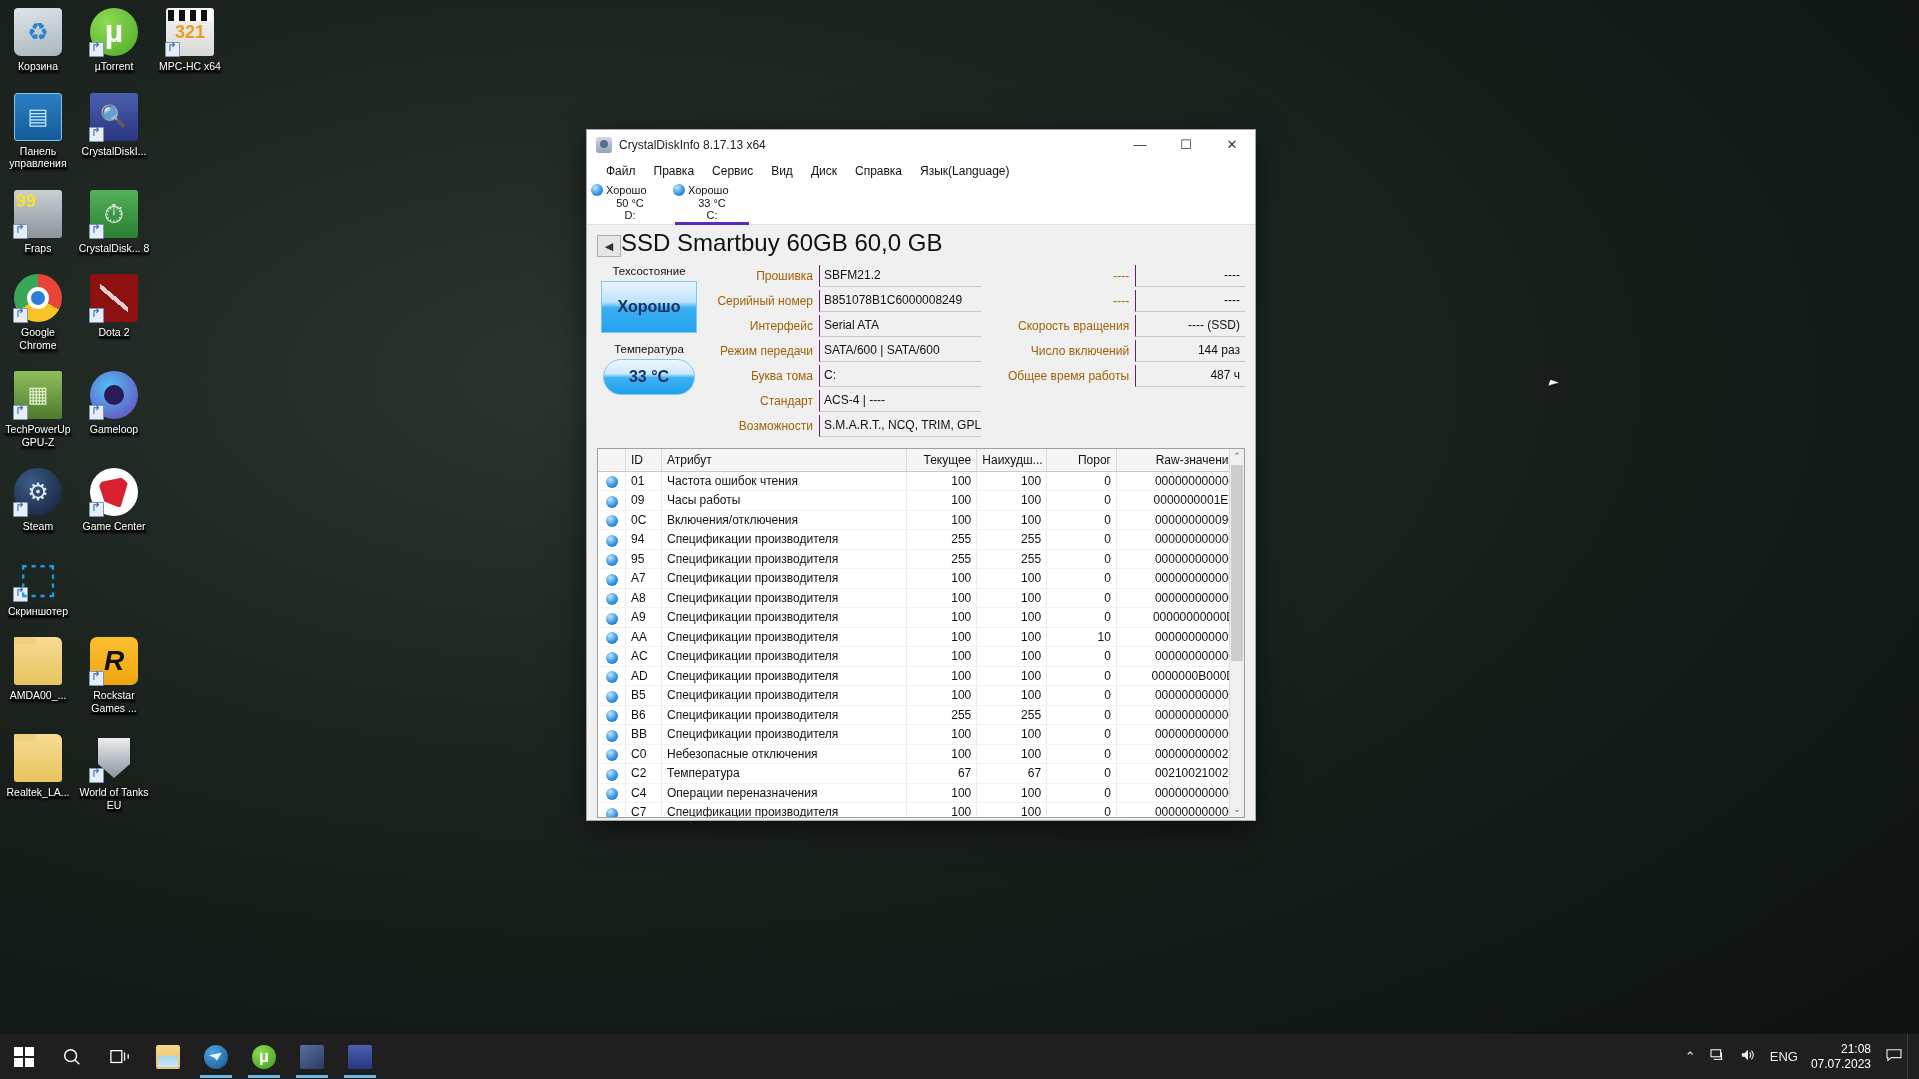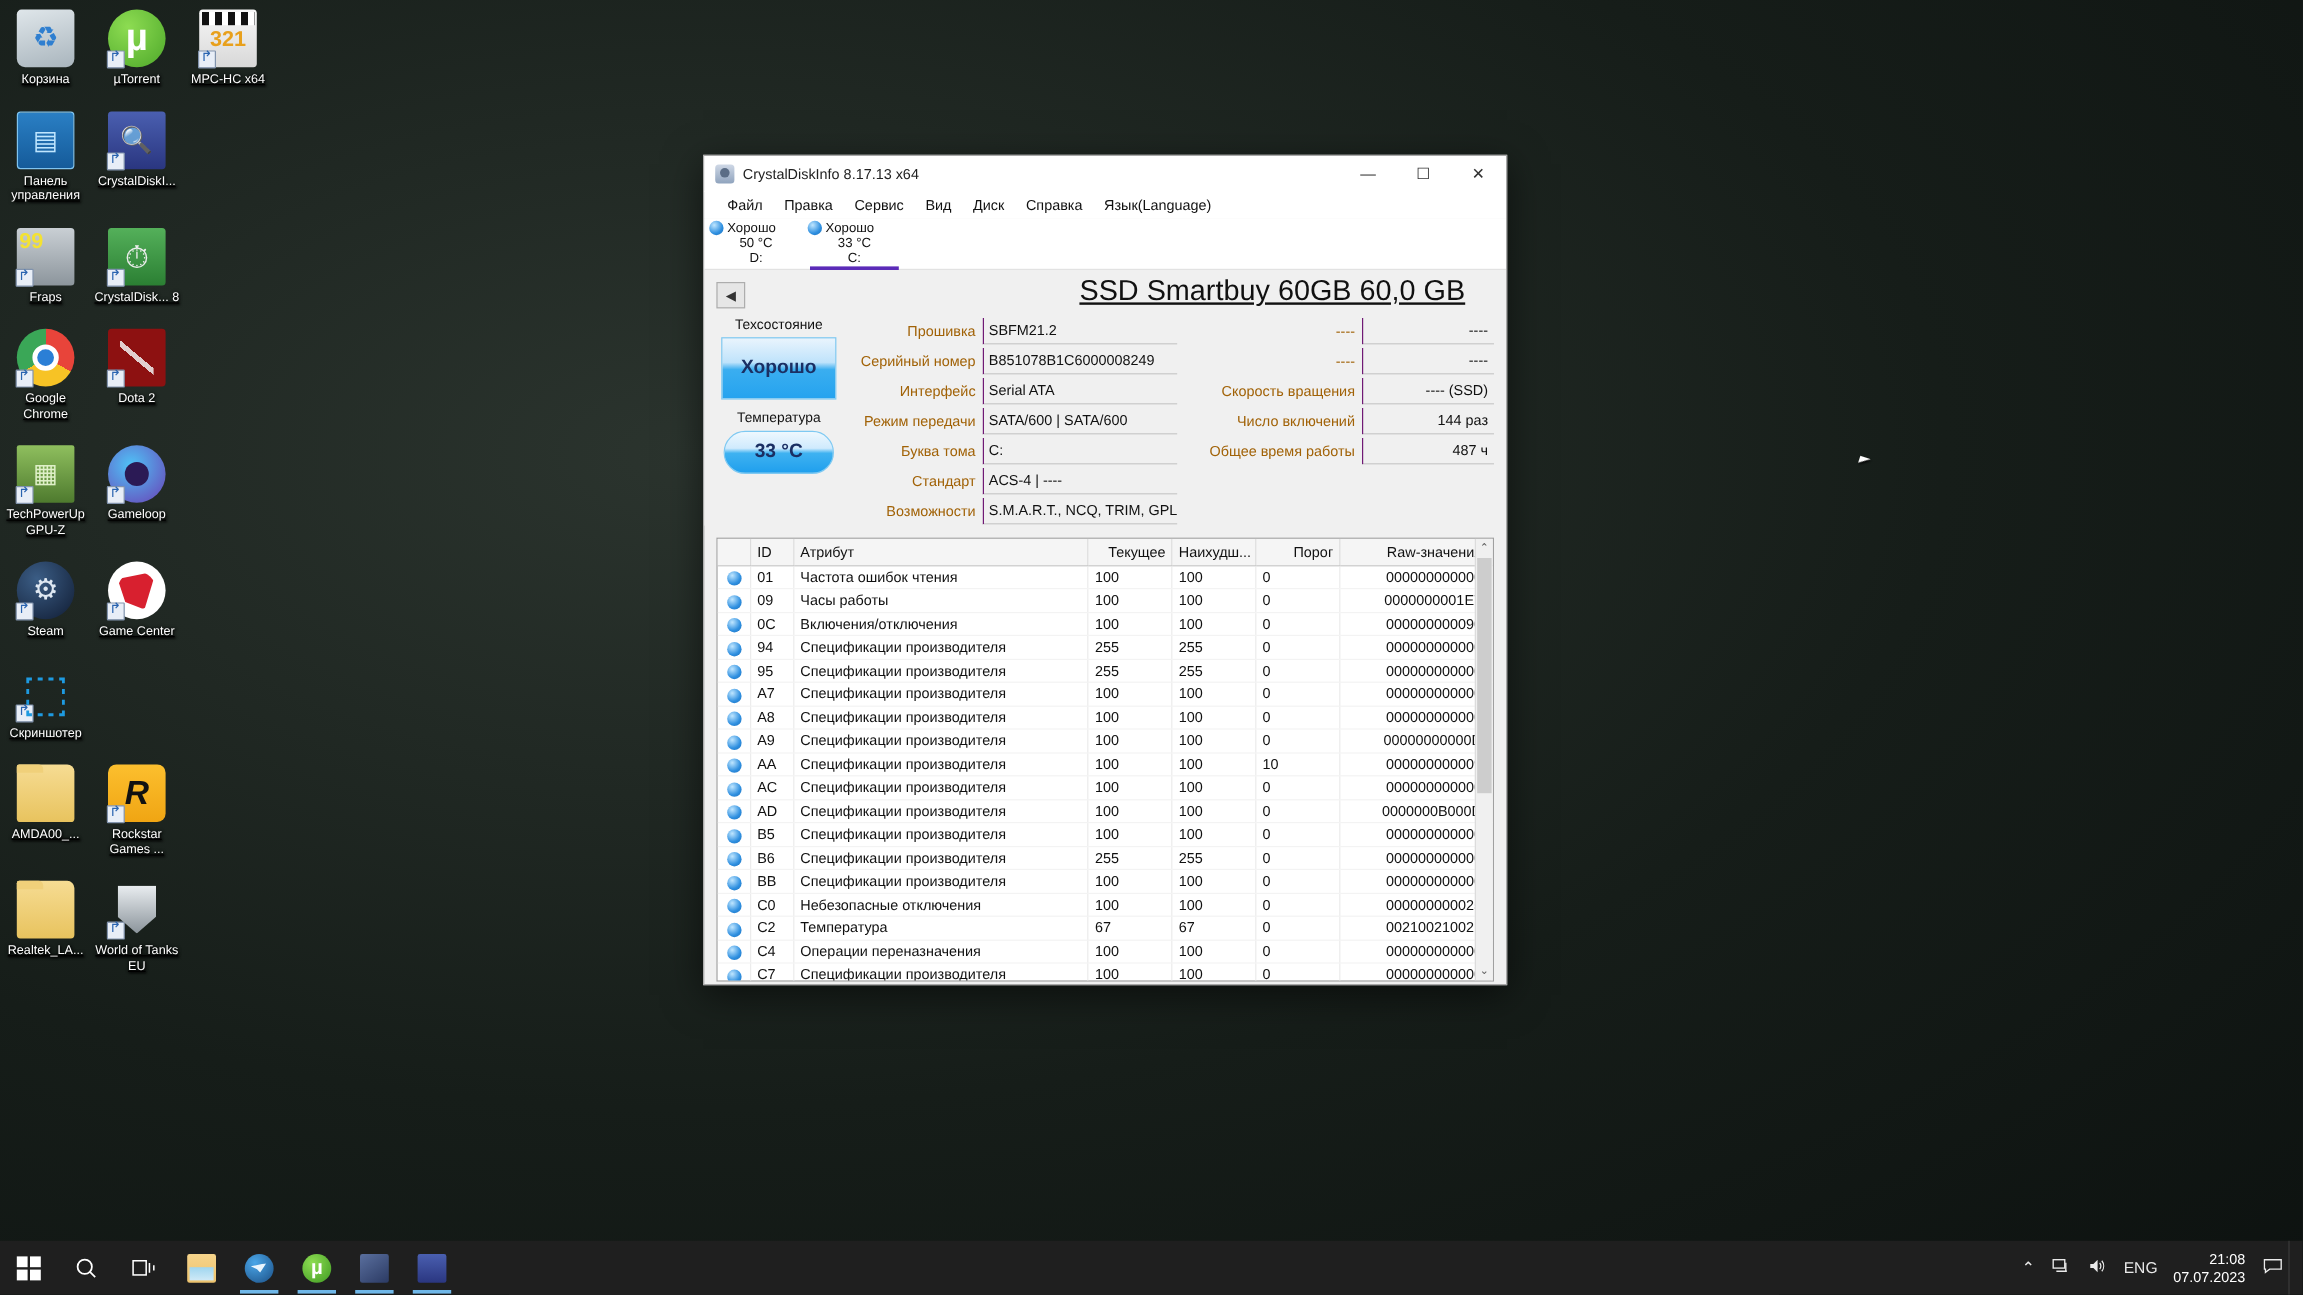--- a/index.html
+++ b/index.html
@@ -144,22 +144,22 @@
   }
 
   .content { padding: 0 10px; background:#f0f0f0;}
   .dev-title-row { display:flex; align-items:flex-start; padding-top: 6px;}
   .nav-arrow {
     width: 24px; height: 22px; background:#e6e6e6; border:1px solid #adadad;
     display:flex;align-items:center;justify-content:center; font-size:11px; color:#333;
     margin-top: 4px; cursor:default;
   }
   .dev-title {
-    flex:1; text-align:right; font-size: 24px; font-weight: normal; color:#111;
-    margin-top:-2px; letter-spacing:0px;text-decoration:underline;
+    flex:1; text-align:left; font-size: 24px; font-weight: normal; color:#111;
+    margin-top:-2px; letter-spacing:0px;
   }
 
   .info-area { display:flex; margin-top: 2px; }
   .left-panel { width: 104px; text-align:center; padding-top: 6px; flex:none;}
   .lp-caption { font-size: 11.5px; color:#111; margin-bottom: 4px;}
   .health-box {
     width: 96px; height: 52px; margin: 0 auto;
     background: linear-gradient(#e9f4fd 0%, #bfe3fb 40%, #3aaef0 52%, #25a3ef 100%);
     border: 1px solid #7ec9f2;
     display:flex; align-items:center; justify-content:center;
@@ -205,21 +205,21 @@
   }
   table.smart td {
     font-size: 12px; color:#111; height: 19.5px; padding: 0 5px;
     border-right: 1px solid #ececec; border-bottom: 1px solid #f3f3f3;
     white-space:nowrap; overflow:hidden;
   }
   .c-led { width: 26px; padding:0 !important; text-align:center; }
   .c-led .led { display:inline-block; vertical-align:middle; margin-top:3px;}
   .c-id { width: 34px; }
   .c-attr { width: 232px; }
-  .c-cur, .c-worst, .c-thr { width: 66px; }
+  .c-cur, .c-worst, .c-thr { width: 66px; text-align:right; }
   .c-raw { width: 120px; text-align:right; padding-right:8px !important;}
   th.c-attr, th.c-id { text-align:left; }
   th.c-cur, th.c-worst, th.c-thr, th.c-raw { text-align:right; }
 
   .vscroll {
     position:absolute; right:0; top:0; width: 15px; height:100%;
     background:#f0f0f0; border-left:1px solid #dcdcdc;
   }
   .vscroll .arr {
     height: 15px; text-align:center; font-size:9px; line-height:15px; color:#606060;

